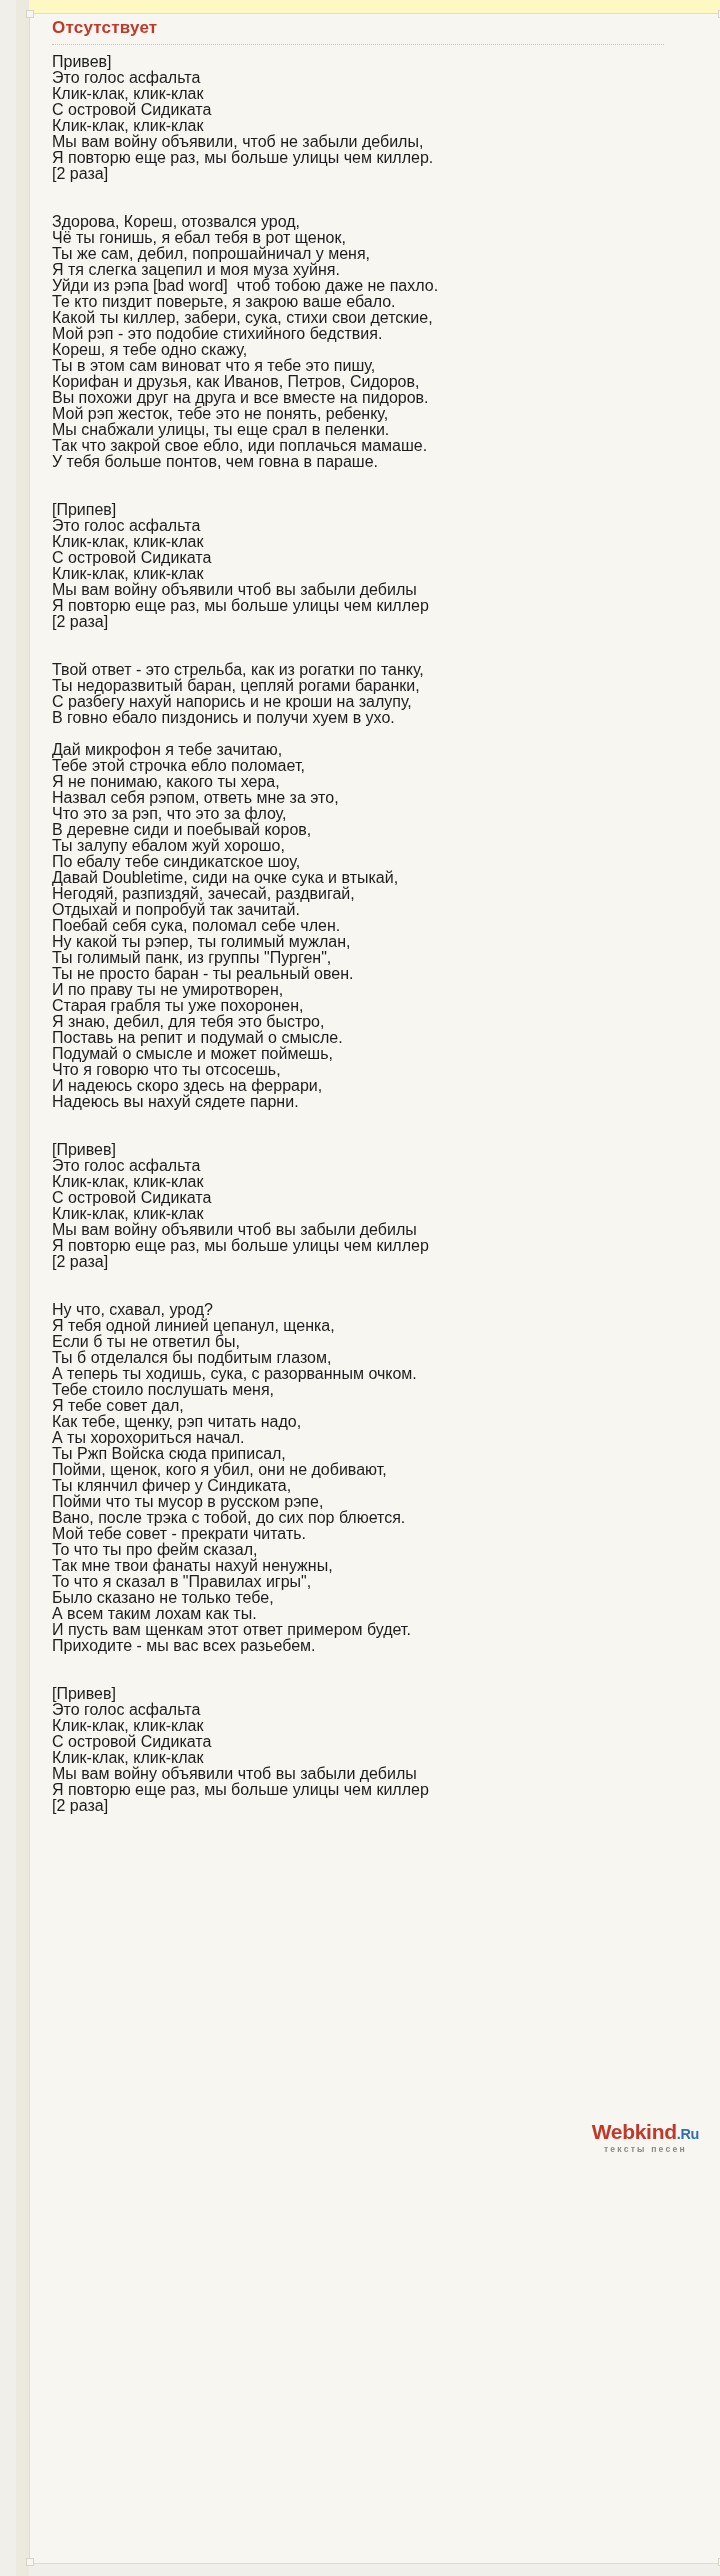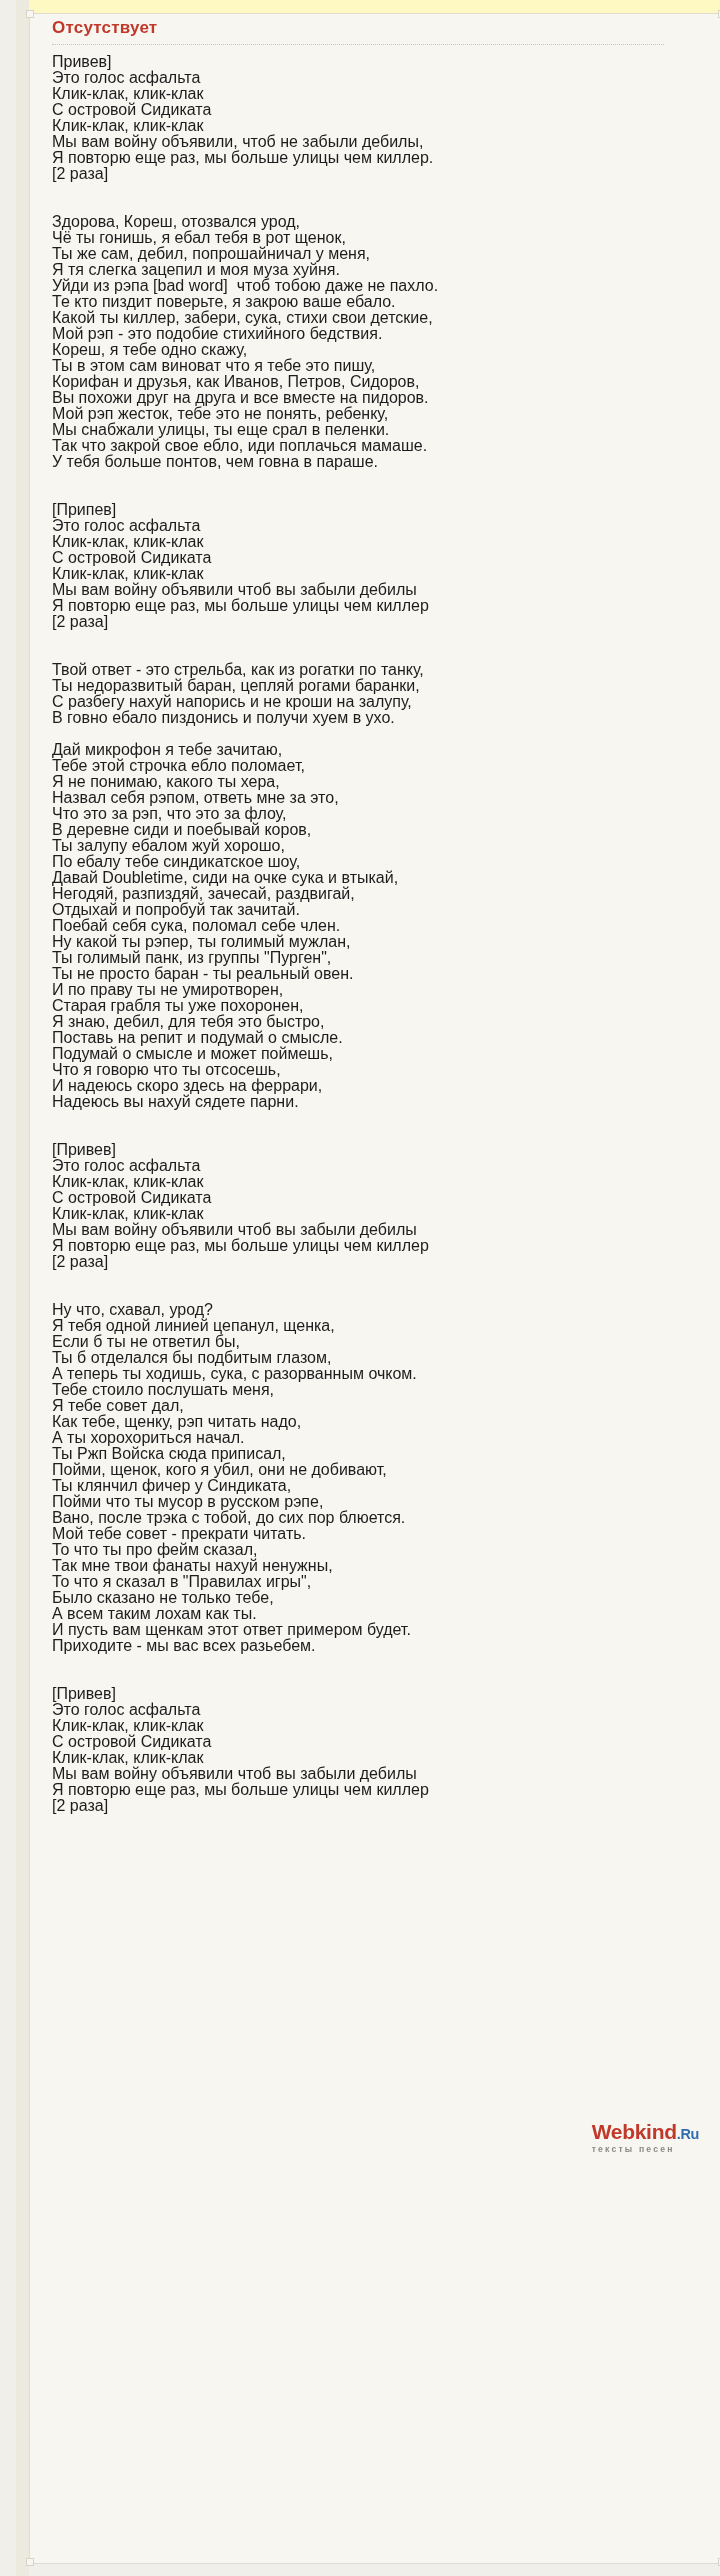--- a/index.html
+++ b/index.html
@@ -80,21 +80,21 @@
     color: #1d1d1d;
     white-space: pre-wrap;
     font-family: "Liberation Sans", sans-serif;
     margin: 0;
   }
 
   .watermark {
     position: absolute;
     right: 38px;
     bottom: 23.4px;
-    text-align: left;
+    text-align: center;
     user-select: none;
   }
   .wm-main {
     font-size: 21px;
     font-weight: bold;
     color: #c0392b;
     letter-spacing: -0.3px;
     line-height: 1;
   }
   .wm-main .wm-ru {

